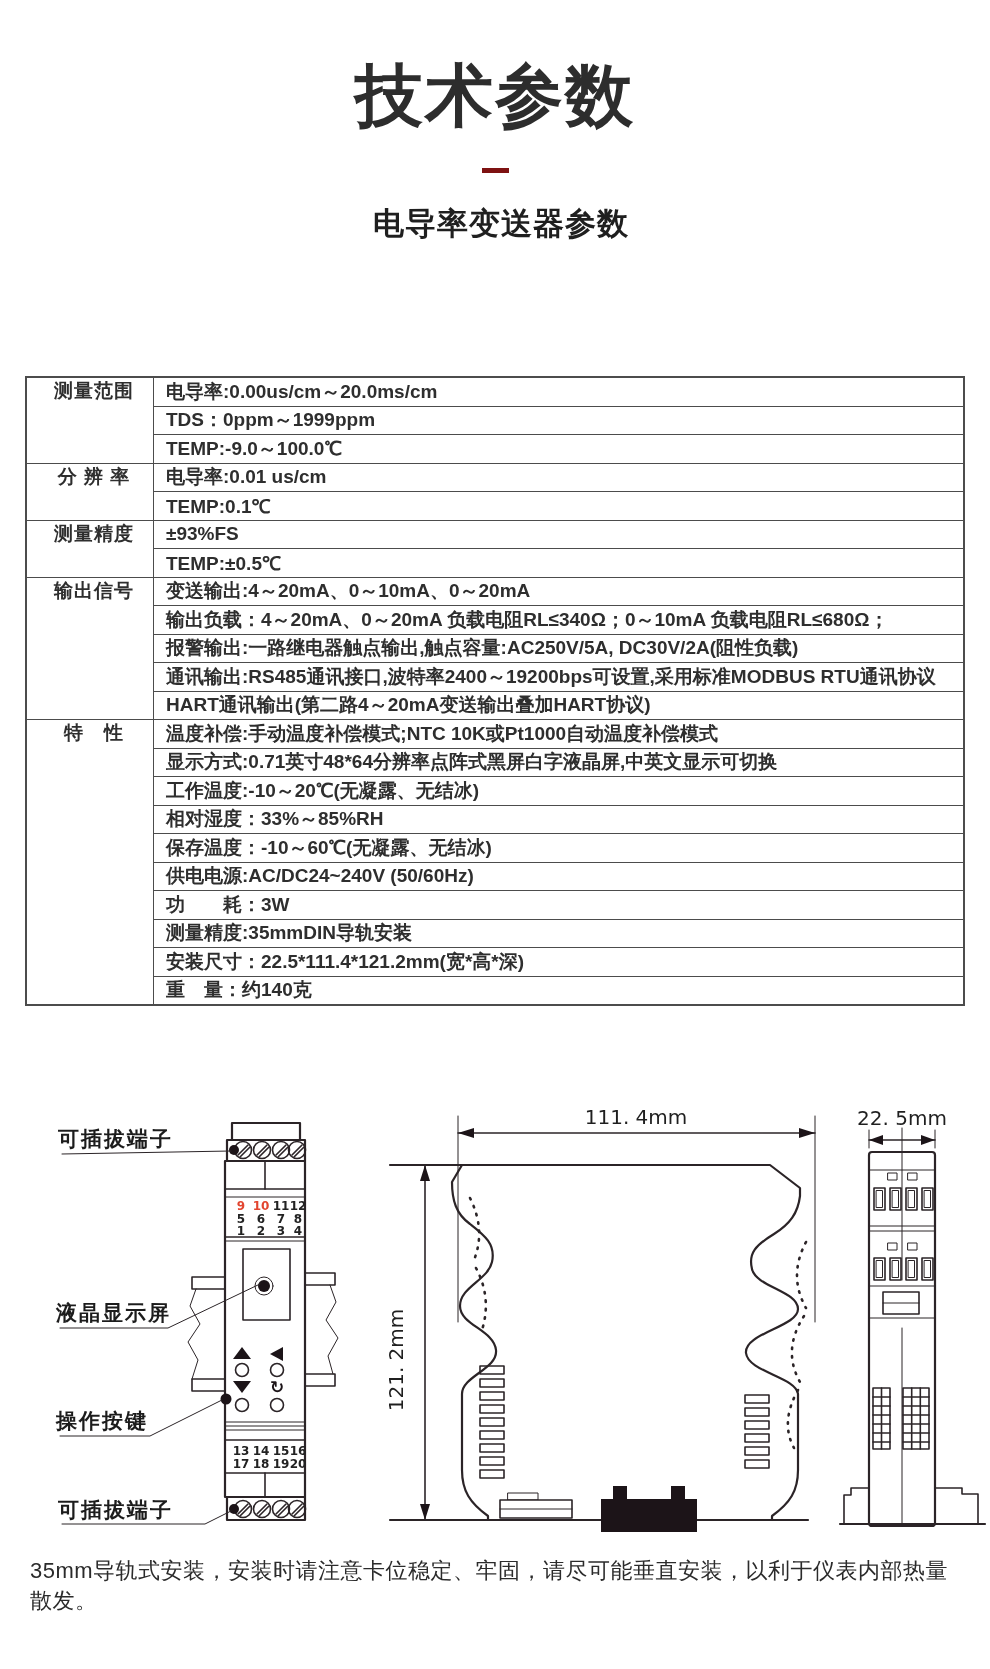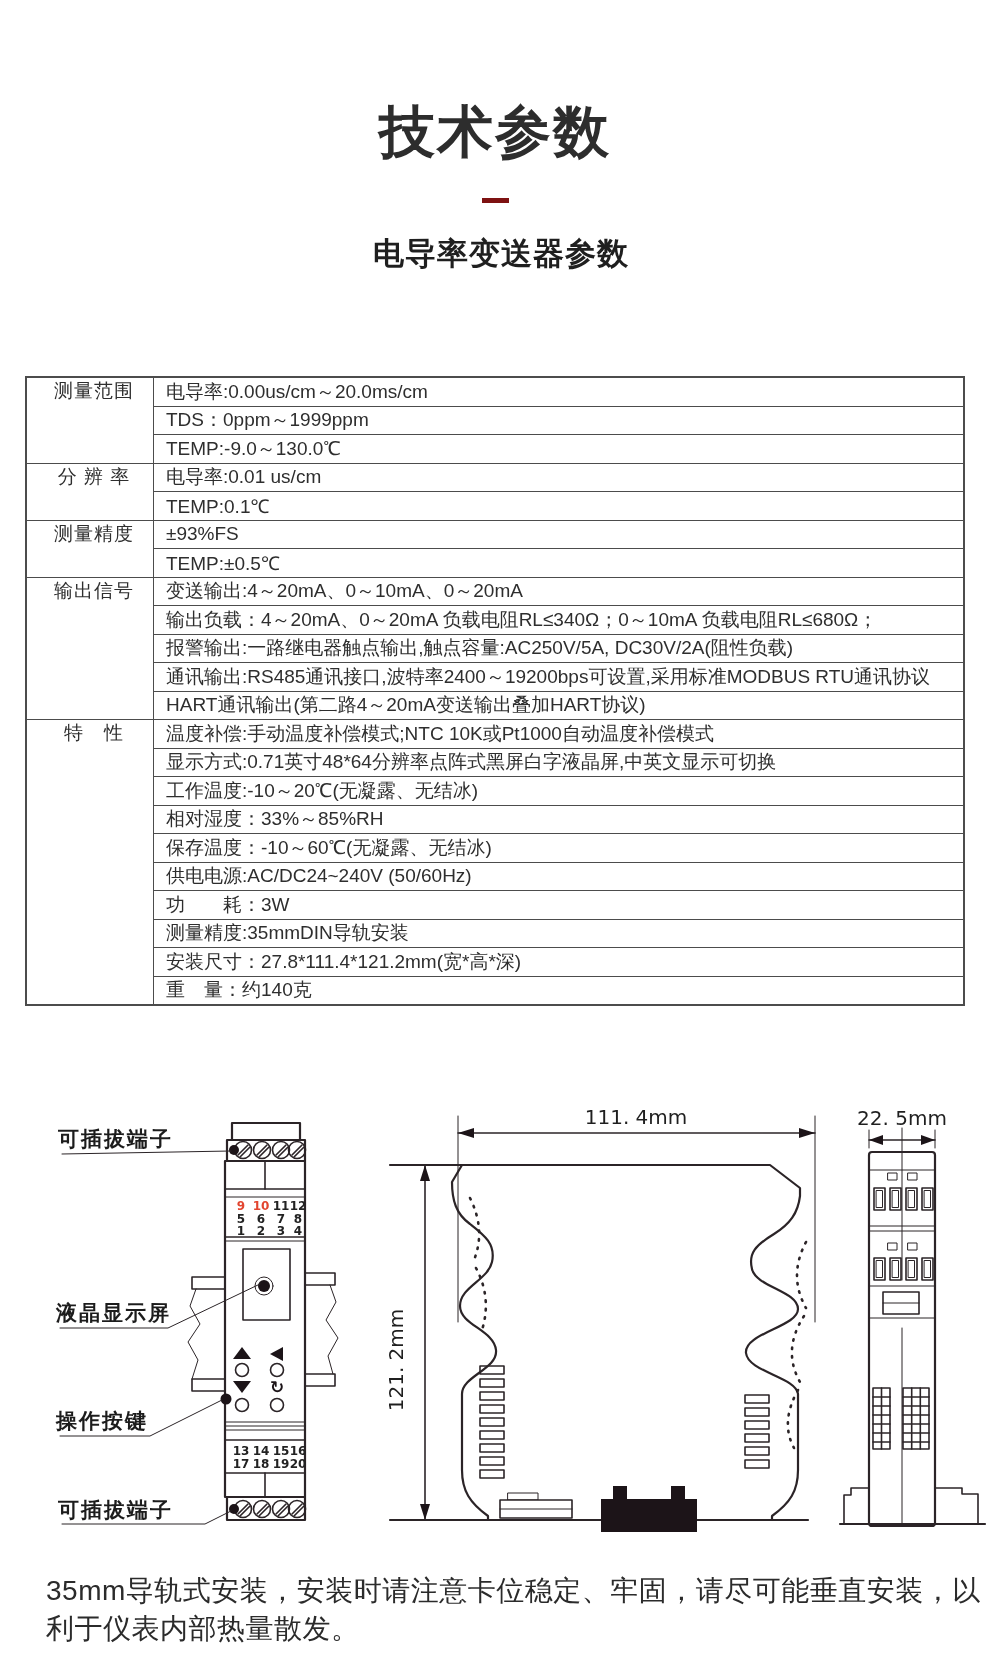--- a/index.html
+++ b/index.html
@@ -1,46 +1,46 @@
 <!DOCTYPE html>
 <html style="--red-term: #e2452f;"><head>
 <meta charset="utf-8">
 <style>
   html,body{margin:0;padding:0;background:#ffffff;}
   .page{position:relative;width:990px;height:1669px;background:#fff;overflow:hidden;
         font-family:"Liberation Sans",sans-serif;color:#2e2e2e;}
   
   .hdr{position:absolute;top:0;left:0;width:990px;text-align:center;}
-  .hdr h1{margin:100px 0 0 0;font-size:56px;line-height:1.15;font-weight:900;color:#2d2d2d;letter-spacing:2px;}
+  .hdr h1{margin:56px 0 0 0;font-size:68px;line-height:1.15;font-weight:900;color:#2d2d2d;letter-spacing:2px;}
   .dash{width:27px;height:5px;background:#7e1212;margin:34px auto 0 auto;}
   .hdr h2{margin:30px 0 0 12px;font-size:31px;font-weight:800;color:#1f1f1f;letter-spacing:1px;}
   
   table.spec{position:absolute;left:25px;top:376px;width:940px;border-collapse:collapse;
              border:2.4px solid #4c4c4c;table-layout:fixed;}
-  table.spec td{border:1.6px solid #4c4c4c;height:27.5px;font-size:19px;font-weight:400;
+  table.spec td{border:1.6px solid #4c4c4c;height:27.5px;font-size:19px;font-weight:700;
                 color:#2e2e2e;padding:0 4px 0 12px;white-space:nowrap;overflow:hidden;}
   td.lbl{width:110px;text-align:center;vertical-align:top;padding:3px 0 0 0;
          font-size:20px;font-weight:700;letter-spacing:1px;color:#242424;}
   td.indent{padding-left:112px;}
   
   svg.diagram{position:absolute;left:0;top:1030px;}
   .diagram path,.diagram rect,.diagram line,.diagram circle,.diagram polyline
       {stroke:#2b2427;fill:none;stroke-width:1.6;stroke-linejoin:round;stroke-linecap:round;}
   .diagram .thick{stroke-width:2.2;}
   .diagram .thin{stroke-width:1;}
   .diagram .fdark{fill:#1c1418;stroke:none;}
   .diagram .fwhite{fill:#ffffff;}
   .diagram .dots{stroke-dasharray:1.5 7;stroke-width:2.6;}
   .dlabel{font:700 21px "Liberation Sans",sans-serif;fill:#1c1c1c;letter-spacing:2px;}
   .ddim{font:400 20px "DejaVu Sans",sans-serif;fill:#1f1f1f;}
   .tnum{font:700 12px "DejaVu Sans",sans-serif;fill:#222;}
   .tred{fill:var(--red-term,#e2452f);}
   .rot{font:700 17px "DejaVu Sans",sans-serif;fill:#1c1418;}
   
-  .note{position:absolute;left:30px;top:1556px;width:935px;margin:16px;font-size:28px;
+  .note{position:absolute;left:30px;top:1556px;width:935px;margin:0;font-size:22px;
         font-weight:500;color:#2b2b2b;letter-spacing:0.5px;}
 </style>
 </head>
 <body>
 
 <div class="page">
 
   <div class="hdr">
     <h1>技术参数</h1>
     <div class="dash" style="background: rgb(126, 18, 18);"></div>
@@ -50,21 +50,21 @@
   <table class="spec">
     <tbody>
       <tr>
           <td class="lbl" rowspan="3">测量范围</td>
           <td>电导率:0.00us/cm～20.0ms/cm</td>
         </tr>
       <tr>
           <td>TDS：0ppm～1999ppm</td>
         </tr>
       <tr>
-          <td>TEMP:-9.0～130.0℃</td>
+          <td>TEMP:-9.0～100.0℃</td>
         </tr>
 
       <tr>
           <td class="lbl" rowspan="2">分 辨 率</td>
           <td>电导率:0.01 us/cm</td>
         </tr>
       <tr>
           <td>TEMP:0.1℃</td>
         </tr>
 
@@ -112,21 +112,21 @@
       <tr>
           <td>供电电源:AC/DC24~240V (50/60Hz)</td>
         </tr>
       <tr>
           <td>功　　耗：3W</td>
         </tr>
       <tr>
           <td>测量精度:35mmDIN导轨安装</td>
         </tr>
       <tr>
-          <td>安装尺寸：27.8*111.4*121.2mm(宽*高*深)</td>
+          <td>安装尺寸：22.5*111.4*121.2mm(宽*高*深)</td>
         </tr>
       <tr>
           <td>重　量：约140克</td>
         </tr>
     </tbody>
   </table>
 
   <svg class="diagram" width="990" height="520" viewBox="0 0 990 520">
 
     <g>

